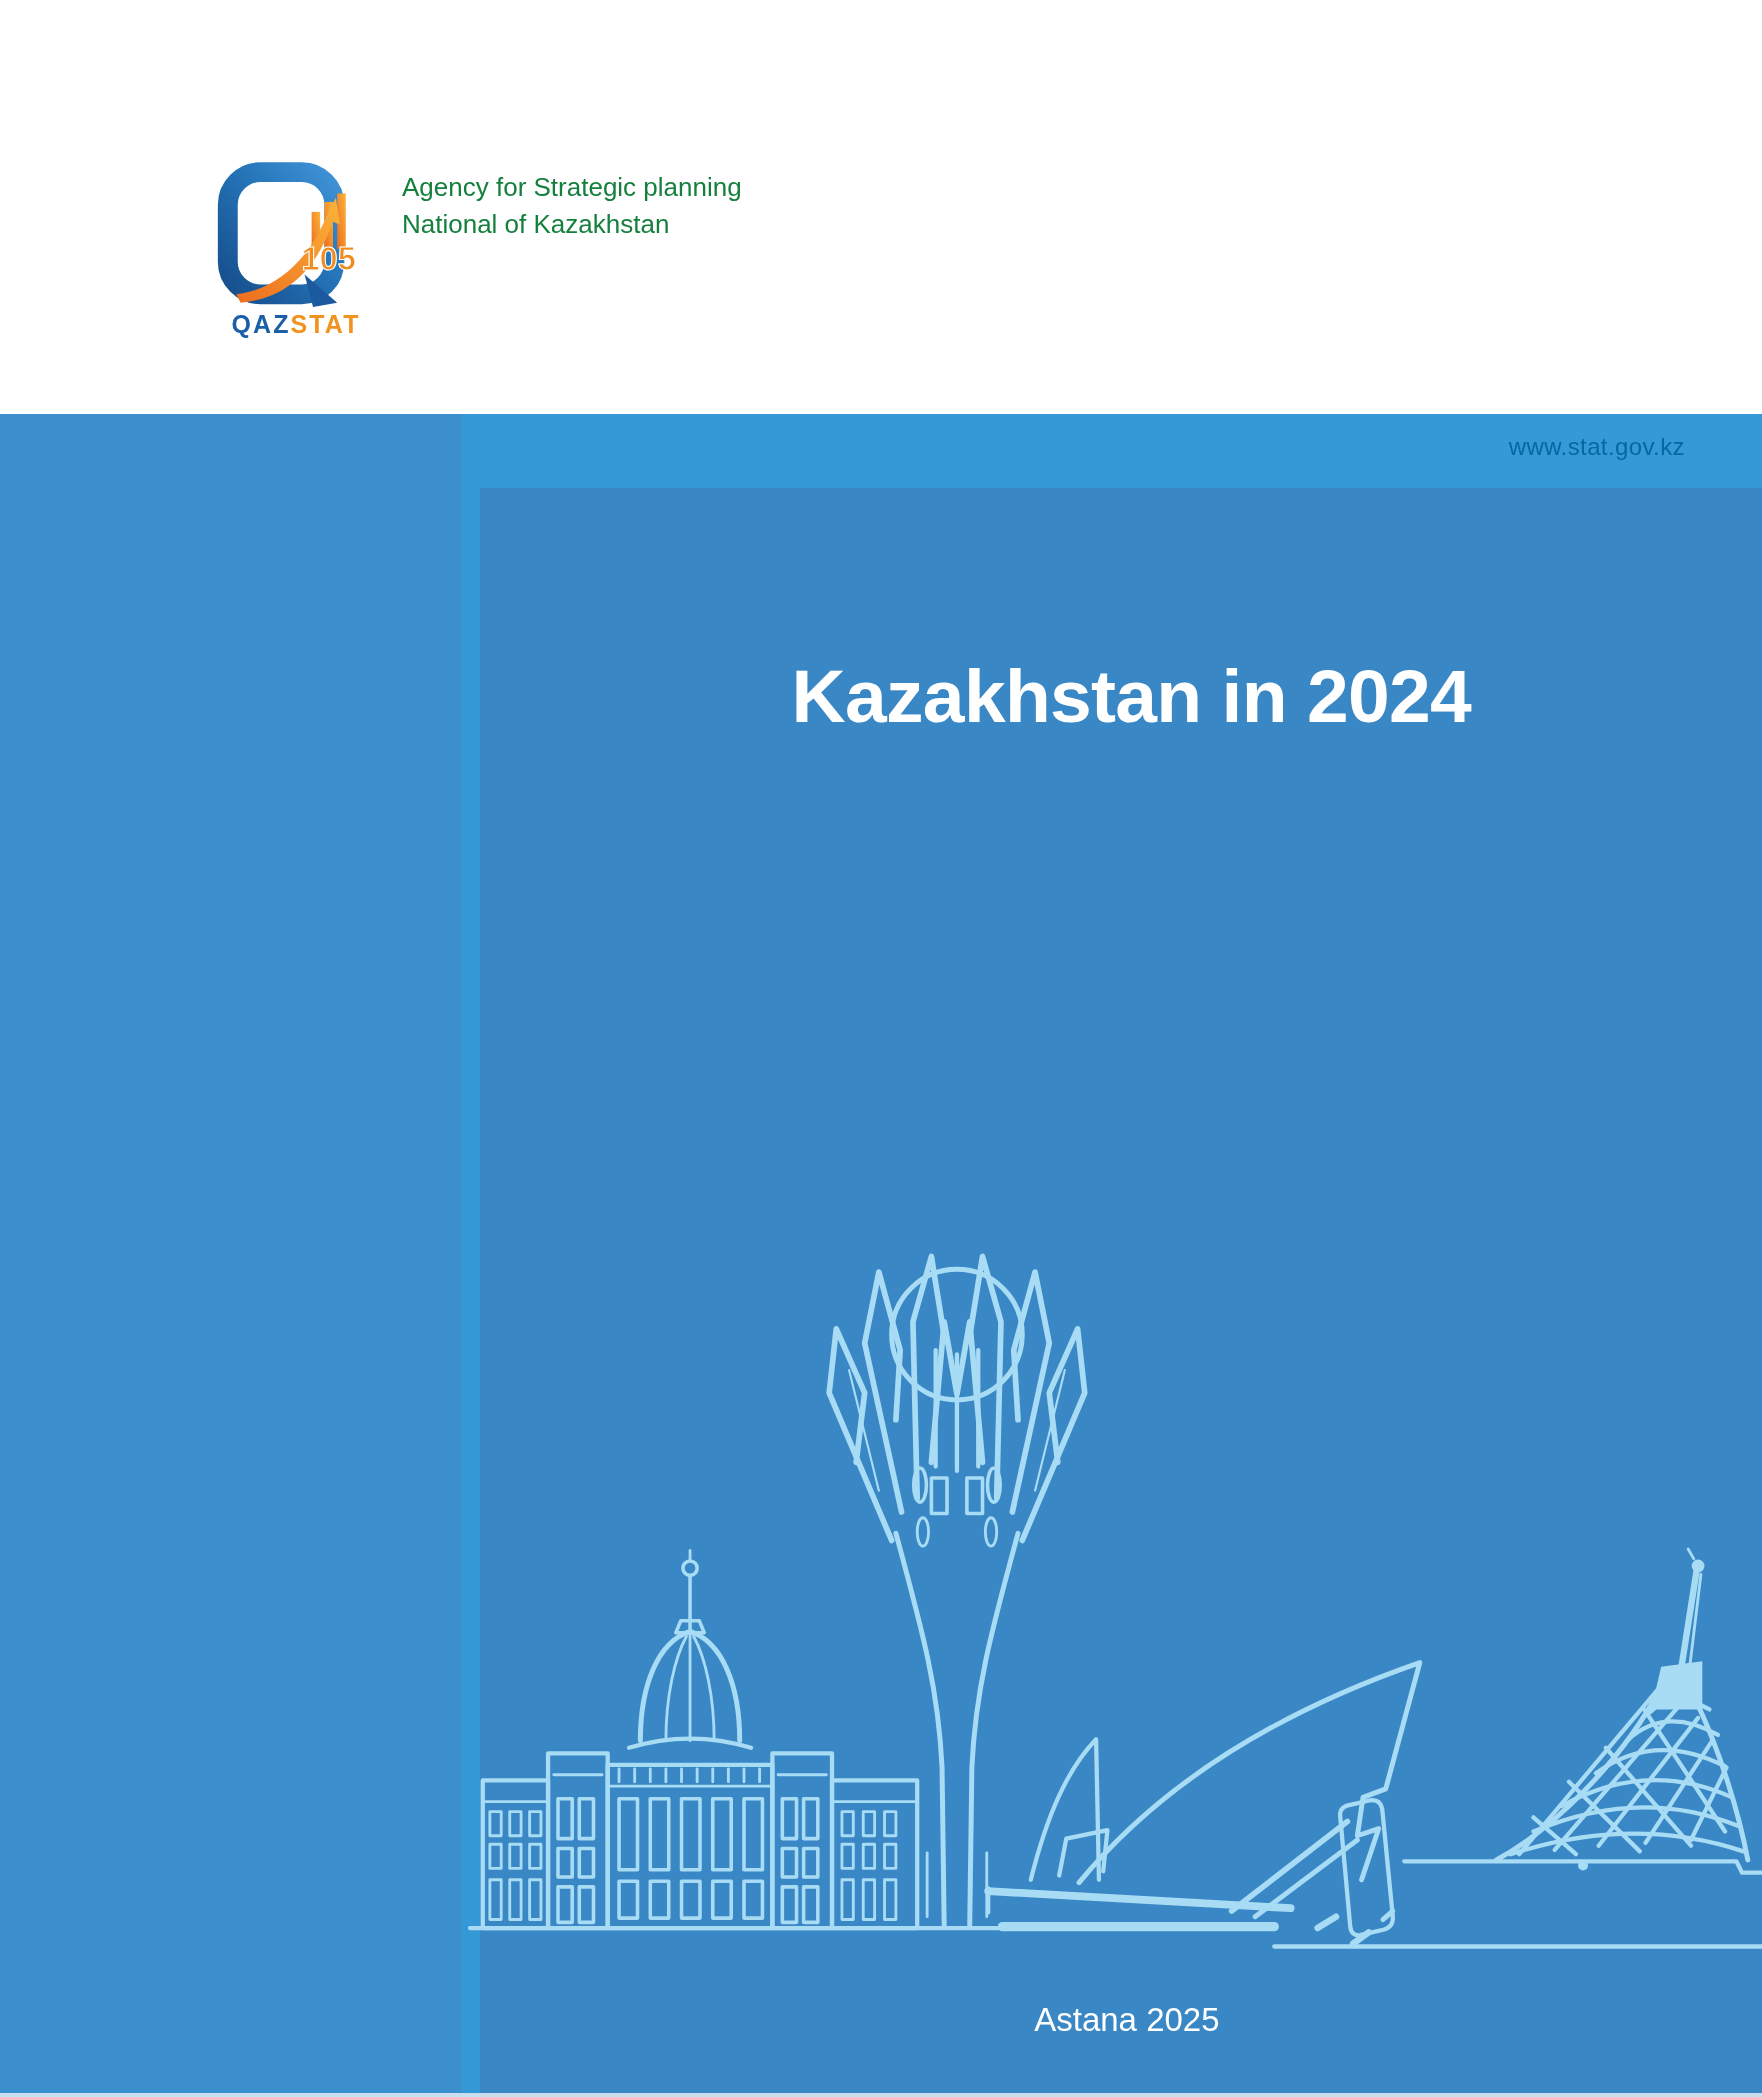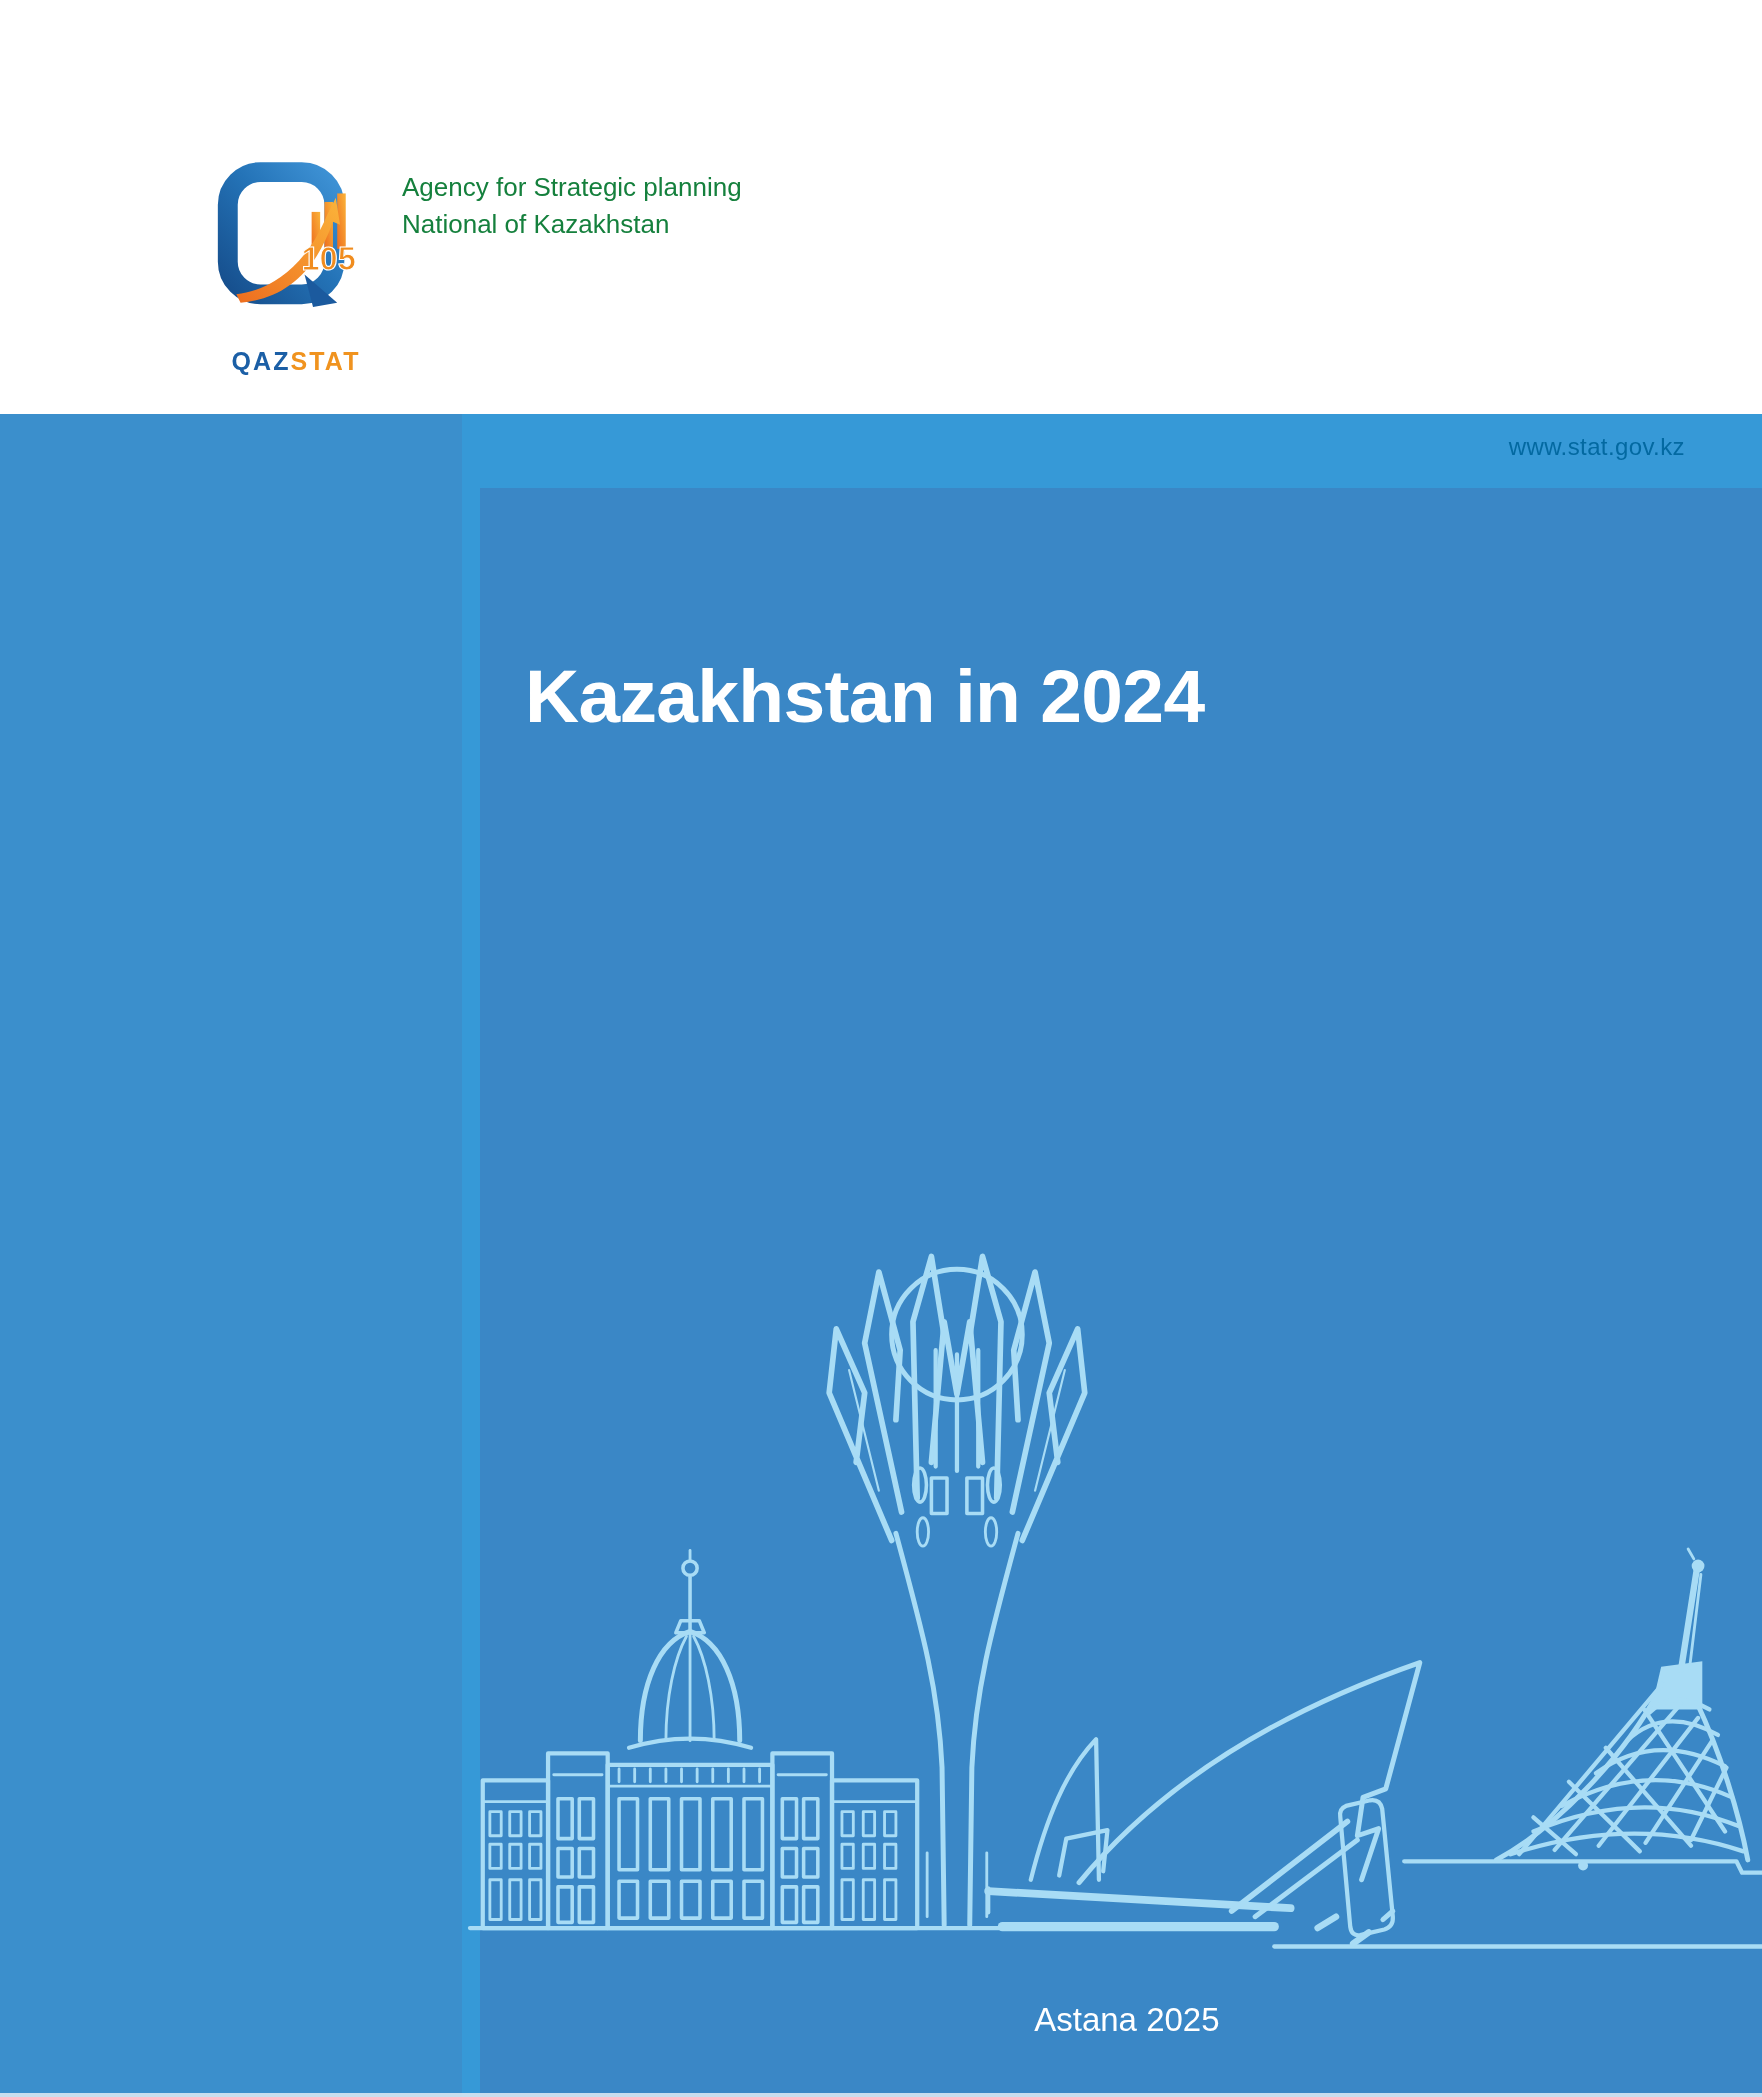--- a/index.html
+++ b/index.html
@@ -7,40 +7,40 @@
   #page{
     position:relative;width:1762px;height:2097px;background:#ffffff;overflow:hidden;
     font-family:"Liberation Sans", sans-serif;
   }
   
   #white-header{position:absolute;left:0;top:0;width:1762px;height:414px;background:#ffffff;}
   #logo-box{position:absolute;left:215px;top:162px;width:162px;height:178px;}
   #logo-mark{position:absolute;left:0;top:0;width:162px;height:146px;}
   #logo-word{
     position:absolute;left:0;top:148px;width:162px;text-align:center;
-    font-size:25px;font-weight:bold;letter-spacing:2.1px;white-space:nowrap;margin-top:37px;
+    font-size:25px;font-weight:bold;letter-spacing:2.1px;white-space:nowrap;
   }
   .word-qaz{color:var(--logo-blue,#1b5fa6);}
   .word-stat{color:var(--logo-orange,#f0931f);}
   #agency-name{
     position:absolute;left:402px;top:169px;width:454px;
     font-size:26px;line-height:37px;color:#15803d;font-weight:400;
   }
   
   #cover{position:absolute;left:0;top:414px;width:1762px;height:1684px;}
   #sidebar{position:absolute;left:0;top:0;width:462px;height:1684px;background:var(--sidebar,#3b8fcc);}
   #accent-band{position:absolute;left:462px;top:0;width:1300px;height:74px;background:var(--band,#3699d7);}
   #accent-strip{position:absolute;left:462px;top:0;width:18px;height:1684px;background:var(--band,#3699d7);}
   #panel{position:absolute;left:480px;top:74px;width:1282px;height:1610px;background:var(--panel,#3a87c6);}
   #website{
     position:absolute;right:77px;top:18.5px;
     font-size:24px;font-weight:normal;color:#0369a1;letter-spacing:0.4px;
   }
   #cover-title{
-    position:absolute;left:0px;top:165px;width:991px;text-align:left;
+    position:absolute;left:0px;top:165px;width:991px;text-align:right;
     font-size:75px;font-weight:bold;color:#ffffff;letter-spacing:-0.7px;white-space:nowrap;padding-left:45px;
   }
   #footer-imprint{
     position:absolute;left:11.4px;top:1513px;width:1271px;text-align:center;
     font-size:33px;font-weight:normal;color:#ffffff;
   }
   #skyline{position:absolute;left:0;top:0;width:1762px;height:2097px;pointer-events:none;}
   #bottom-edge{position:absolute;left:0;bottom:0;width:1762px;height:3.6px;background:#d9e7f2;opacity:.9;}
   .ln{stroke:var(--ill,#a8dcf5);fill:none;stroke-linecap:round;stroke-linejoin:round;}
   .fl{fill:var(--ill,#a8dcf5);stroke:none;}

